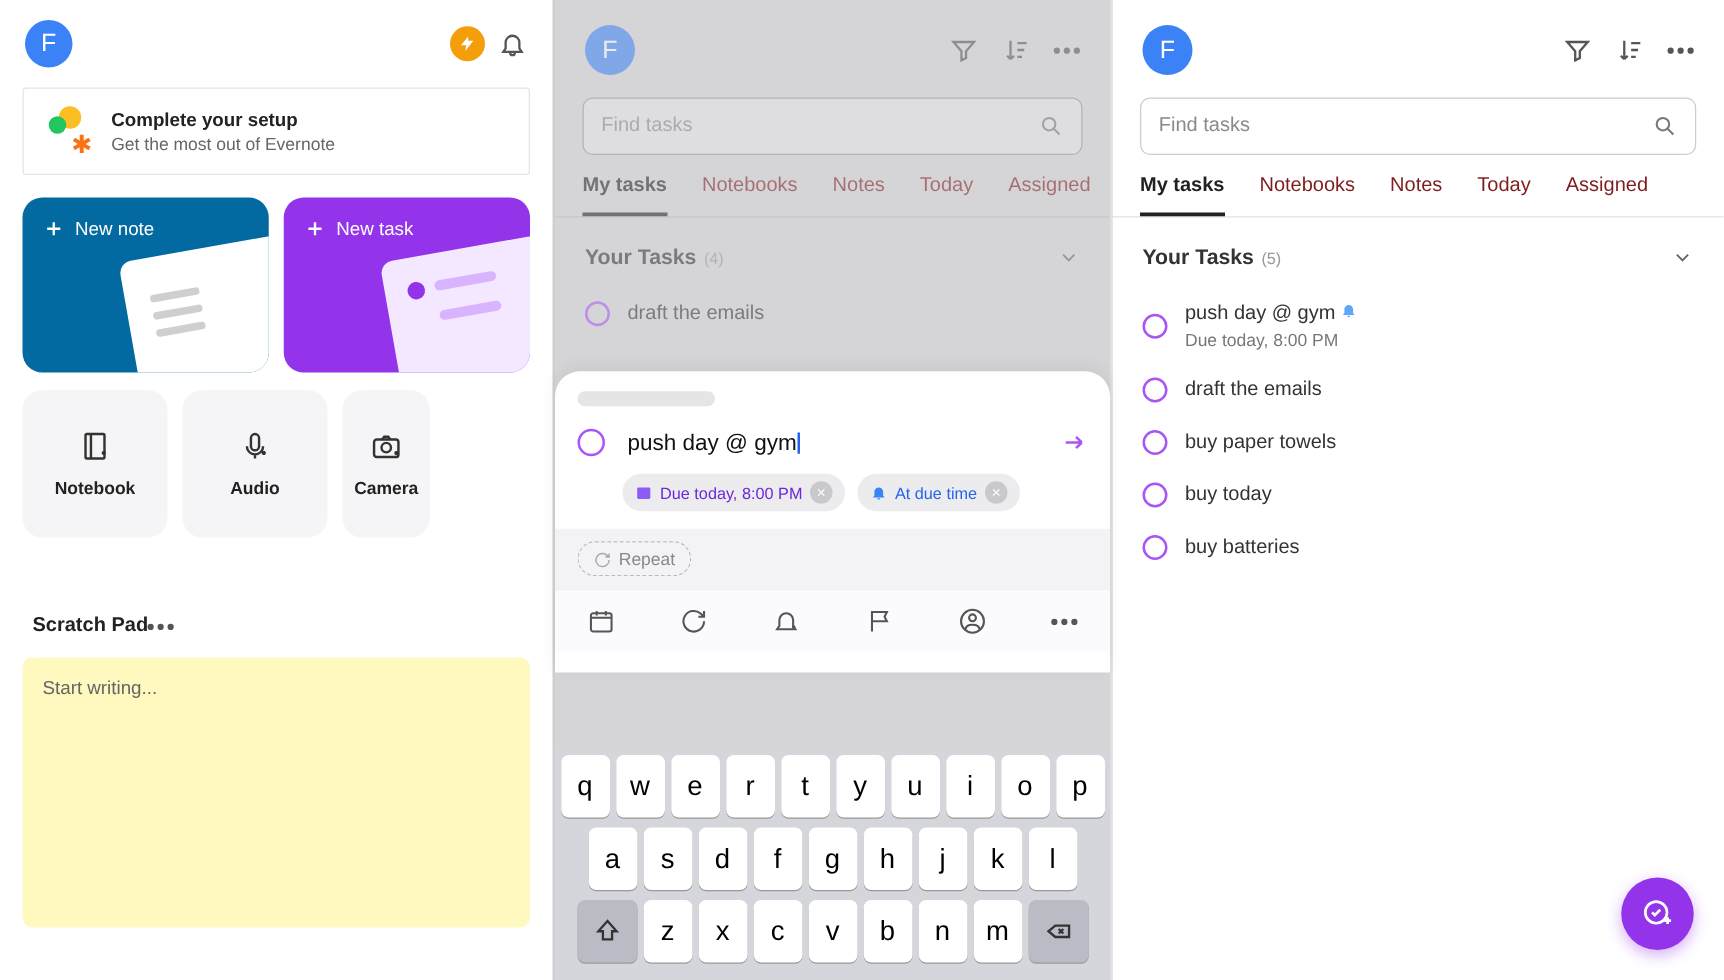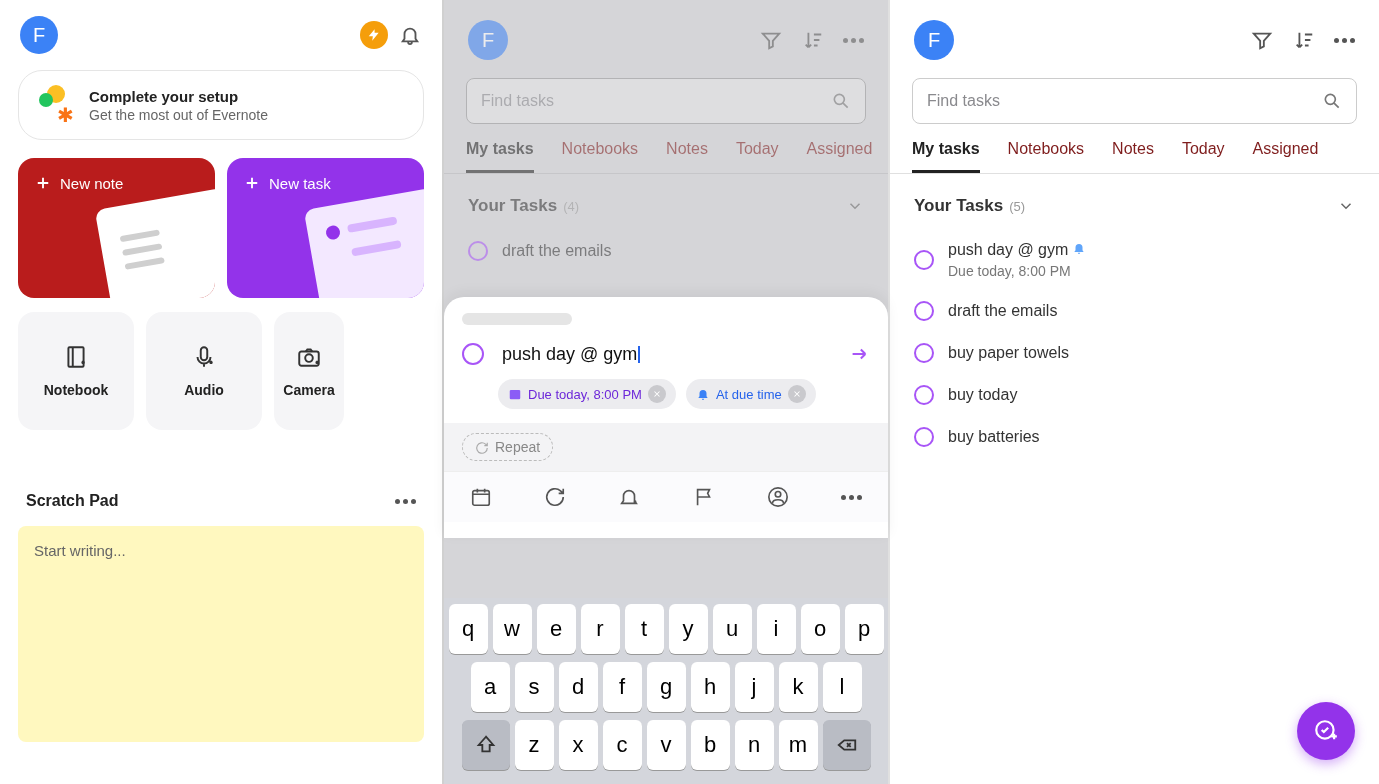--- a/index.html
+++ b/index.html
@@ -12,52 +12,52 @@
 
 .hdr { display:flex; align-items:center; padding:18px 20px; gap:10px; height:70px; }
 .avatar { width:38px; height:38px; border-radius:50%; background:#3b82f6; color:#fff; display:flex; align-items:center; justify-content:center; font-size:20px; font-weight:500; }
 .spacer { flex:1; }
 .icn { width:24px; height:24px; display:flex; align-items:center; justify-content:center; color:#555; cursor:pointer; }
 .icn svg { width:22px; height:22px; stroke:currentColor; fill:none; stroke-width:2; }
 .bolt { width:28px; height:28px; border-radius:50%; background:#f59e0b; display:flex; align-items:center; justify-content:center; }
 .bolt svg { width:14px; height:14px; fill:#fff; stroke:none; }
 
 
-.banner { margin:0 18px 18px; border:1px solid #e5e5e5; border-radius:24px; padding:14px 16px; display:flex; gap:14px; align-items:center; }
+.banner { margin:0 18px 18px; border:1px solid #e5e5e5; border-radius:3px; padding:14px 16px; display:flex; gap:14px; align-items:center; }
 .banner-icon { width:40px; height:40px; position:relative; }
 .banner-icon .c1{width:18px;height:18px;border-radius:50%;background:#fbbf24;position:absolute;top:0;left:12px;}
 .banner-icon .c2{width:14px;height:14px;border-radius:50%;background:#22c55e;position:absolute;top:8px;left:4px;}
 .banner-icon .c3{width:16px;height:16px;position:absolute;bottom:2px;right:2px;}
 .banner-icon .c3:before{content:"✱";color:#f97316;font-size:20px;position:absolute;top:-4px;}
 .banner .t1 { font-weight:600; font-size:15px; color:#222; }
 .banner .t2 { font-size:14px; color:#666; margin-top:2px; }
 
 
 .cards { display:flex; gap:12px; padding:0 18px; }
 .card { flex:1; height:140px; border-radius:16px; position:relative; overflow:hidden; padding:16px; color:#fff; cursor:pointer; }
-.card.green { background:#b91c1c; }
+.card.green { background:#0369a1; }
 .card.purple { background:#9333ea; }
 .card-label { display:flex; gap:8px; align-items:center; font-size:15px; font-weight:500; }
 .plus-mini { width:18px; height:18px; }
 .plus-mini svg{stroke:#fff;stroke-width:2.5;}
 .card-art { position:absolute; right:-20px; bottom:-30px; width:130px; height:130px; background:#fff; border-radius:10px; transform:rotate(-10deg); }
 .card.green .card-art::before{content:"";position:absolute;top:30px;left:20px;width:40px;height:6px;background:#cfcfcf;border-radius:3px;box-shadow:0 14px 0 #cfcfcf,0 28px 0 #cfcfcf;}
 .card.purple .card-art{background:#f3e8ff;}
 .card.purple .card-art::before{content:"";position:absolute;top:20px;left:18px;width:14px;height:14px;border-radius:50%;background:#9333ea;}
 .card.purple .card-art::after{content:"";position:absolute;top:22px;left:40px;width:50px;height:8px;background:#d8b4fe;border-radius:4px;box-shadow:0 24px 0 #d8b4fe;}
 
 
 .quickrow { display:flex; gap:12px; padding:14px 18px; overflow:hidden; }
 .qbtn { min-width:116px; height:118px; background:#f5f5f7; border-radius:16px; display:flex; flex-direction:column; align-items:center; justify-content:center; gap:12px; cursor:pointer; }
 .qbtn.partial { min-width:70px; }
 .qbtn svg { width:26px; height:26px; stroke:#333; fill:none; stroke-width:1.8; }
 .qbtn span { font-size:14px; font-weight:600; color:#222; }
 
 
-.sprow { display:flex; justify-content:space-between; align-items:center; padding:48px 26px 10px; }
+.sprow { display:flex; align-items:center; padding:48px 26px 10px; }
 .sprow .h { font-weight:600; font-size:16px; color:#222; }
 .dots { display:flex; gap:3px; }
 .dots span{width:5px;height:5px;background:#555;border-radius:50%;}
 .pad { margin:6px 18px 0; background:#fff8bf; border-radius:8px; height:216px; padding:16px; font-size:15px; color:#666; }
 
 
 .hdr23 { display:flex; align-items:center; padding:20px 24px 18px; gap:18px; }
 .hdr23 .avatar { width:40px; height:40px; }
 .search { margin:0 22px 16px; height:46px; border:1px solid #999; border-radius:8px; display:flex; align-items:center; padding:0 14px; font-size:16px; color:#8a8a8e; background:rgba(255,255,255,.4);}
 .search.white{ border-color:#ccc; background:#fff; }

